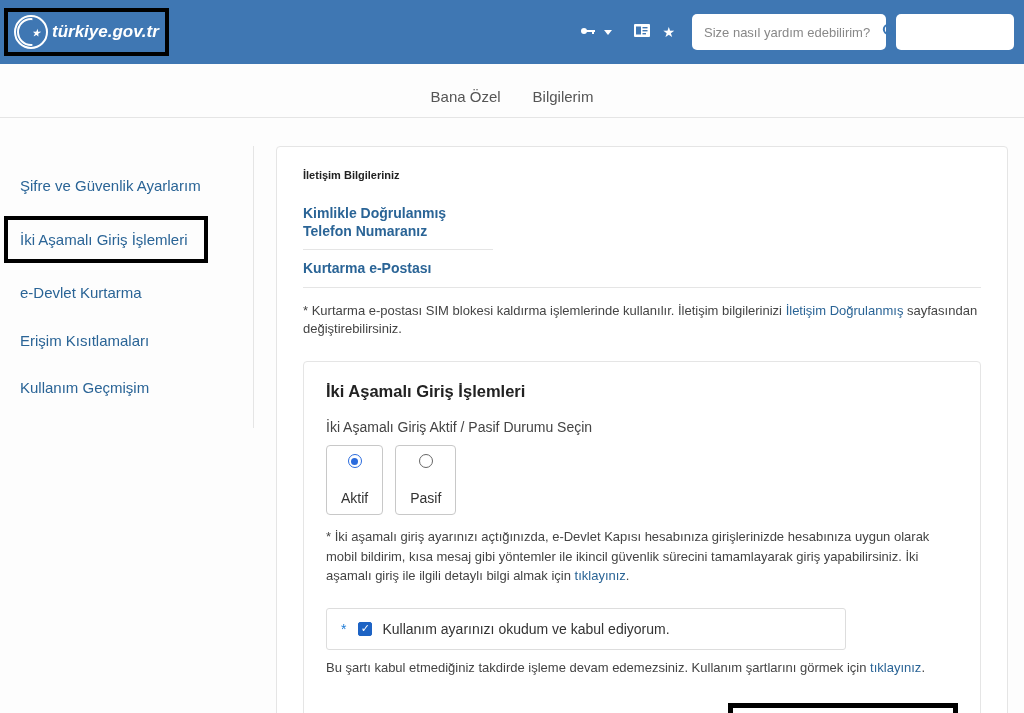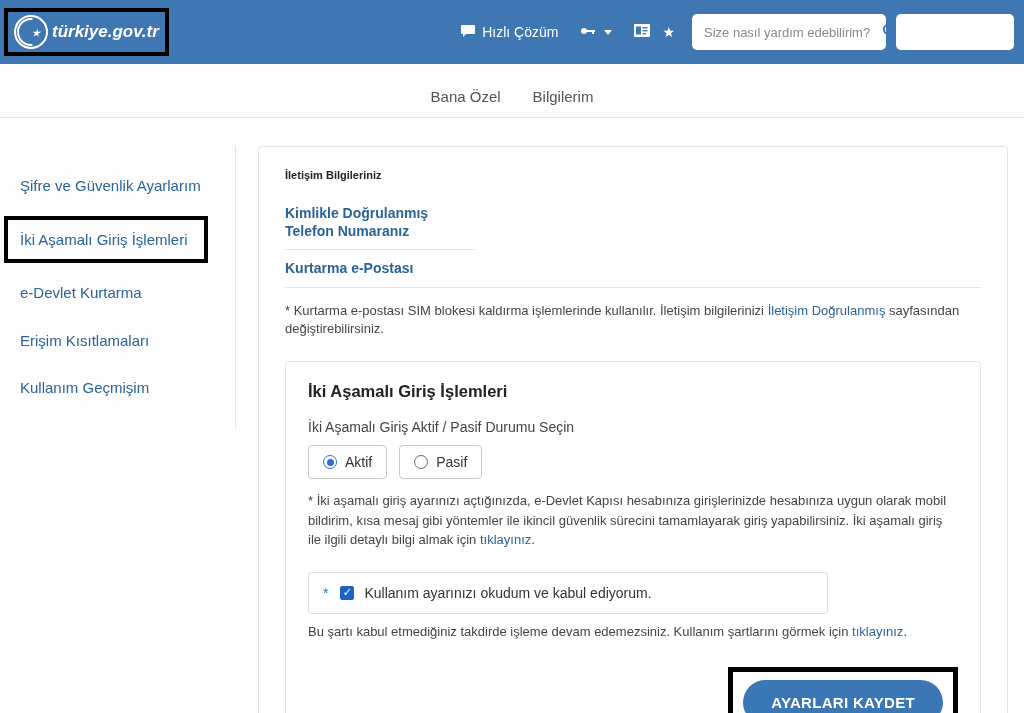--- a/index.html
+++ b/index.html
@@ -126,21 +126,21 @@
 
   
   .layout {
     display:flex;
     align-items:flex-start;
     padding-top: 28px;
   }
 
   
   .sidebar {
-    width: 236px;
+    width: 254px;
     border-right: 1px solid var(--border);
     padding: 16px 0;
   }
   .side-item {
     display:block;
     padding: 14px 20px;
     color: var(--link-blue);
     font-size: 15px;
     line-height: 1.3;
     cursor:pointer;
@@ -193,24 +193,25 @@
   }
   .panel h3 { margin:0 0 18px; font-size:16.5px; font-weight:700; color:#222;}
   .field-label { color:#444; font-size:14px; margin-bottom:10px; }
   .radio-row { display:flex; gap:12px; }
   .radio-pill {
     border:1px solid #c8c8c8;
     border-radius:4px;
     padding: 8px 14px;
     display:inline-flex;
     align-items:center;
-    gap:8px;
+    gap:22px;
     cursor:pointer;
     font-size:14px;
     color:#333;
+    flex-direction:column;
   }
   .radio-dot {
     width:14px;height:14px;border:1.5px solid #666;border-radius:50%;
     display:inline-flex;align-items:center;justify-content:center;
   }
   .radio-dot.checked::after{
     content:""; width:7px;height:7px;border-radius:50%;background:#2a6bdd;
   }
   .radio-dot.checked { border-color:#2a6bdd; }
 
@@ -262,28 +263,20 @@
   <div class="logo-box">
     <div class="logo">
       <span class="logo-glyph">
           <span class="star">★</span>
         </span>
       <span>türkiye.gov.tr</span>
     </div>
   </div>
   <div class="header-spacer"></div>
 
-  <div class="header-btn">
-    <span class="i">
-      <svg width="16" height="14" viewBox="0 0 16 14" fill="#fff">
-          <path d="M2 1h12a1 1 0 0 1 1 1v7a1 1 0 0 1-1 1H6l-3 3v-3H2a1 1 0 0 1-1-1V2a1 1 0 0 1 1-1z"></path>
-        </svg>
-    </span>
-    <span>Hızlı Çözüm</span>
-  </div>
 
   <div class="header-btn">
     <span class="i">
       <svg width="16" height="14" viewBox="0 0 16 14" fill="#fff">
           <circle cx="4" cy="7" r="3"></circle>
           <rect x="6" y="6" width="9" height="2"></rect>
           <rect x="12" y="6" width="2" height="4"></rect>
         </svg>
     </span>
     <span class="chev-down"></span>

